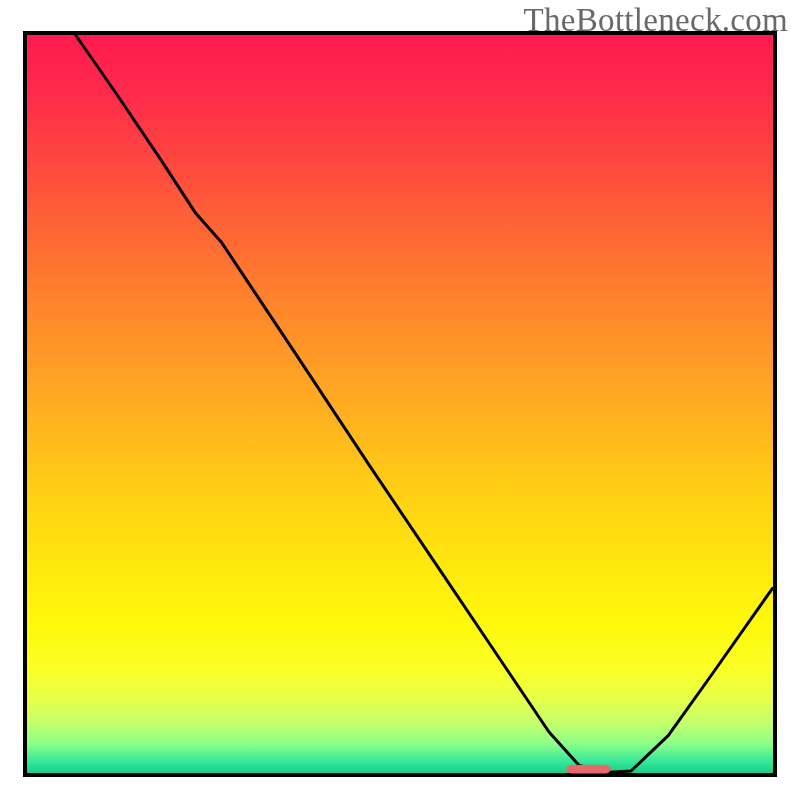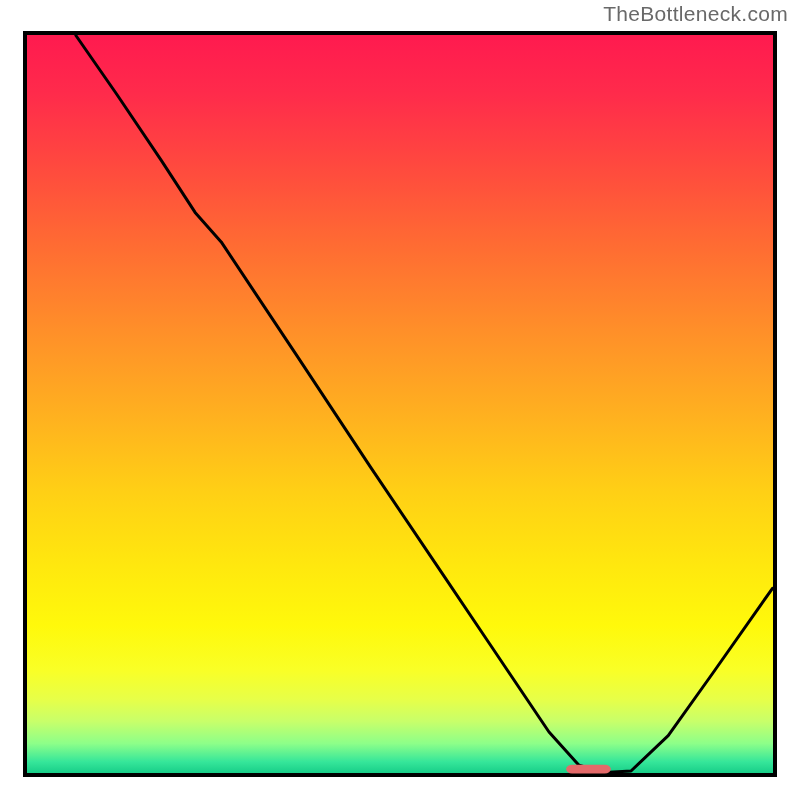--- a/index.html
+++ b/index.html
@@ -17,25 +17,25 @@
   }
   .plot {
     position: absolute;
     box-sizing: border-box;
     border: 4.5px solid #000;
   }
   .watermark {
     position: absolute;
     top: 2px;
     right: 12px;
-    font-size: 21px;
+    font-size: 33px;
     font-weight: 500;
     color: #696969;
     letter-spacing: 0.3px;
-    font-family: Liberation Sans, sans-serif;
+    font-family: Liberation Serif, serif;
   }
   svg.overlay {
     position: absolute;
     left: 0; top: 0;
     width: 800px; height: 800px;
     pointer-events: none;
   }
 </style>
 </head>
 <body>

